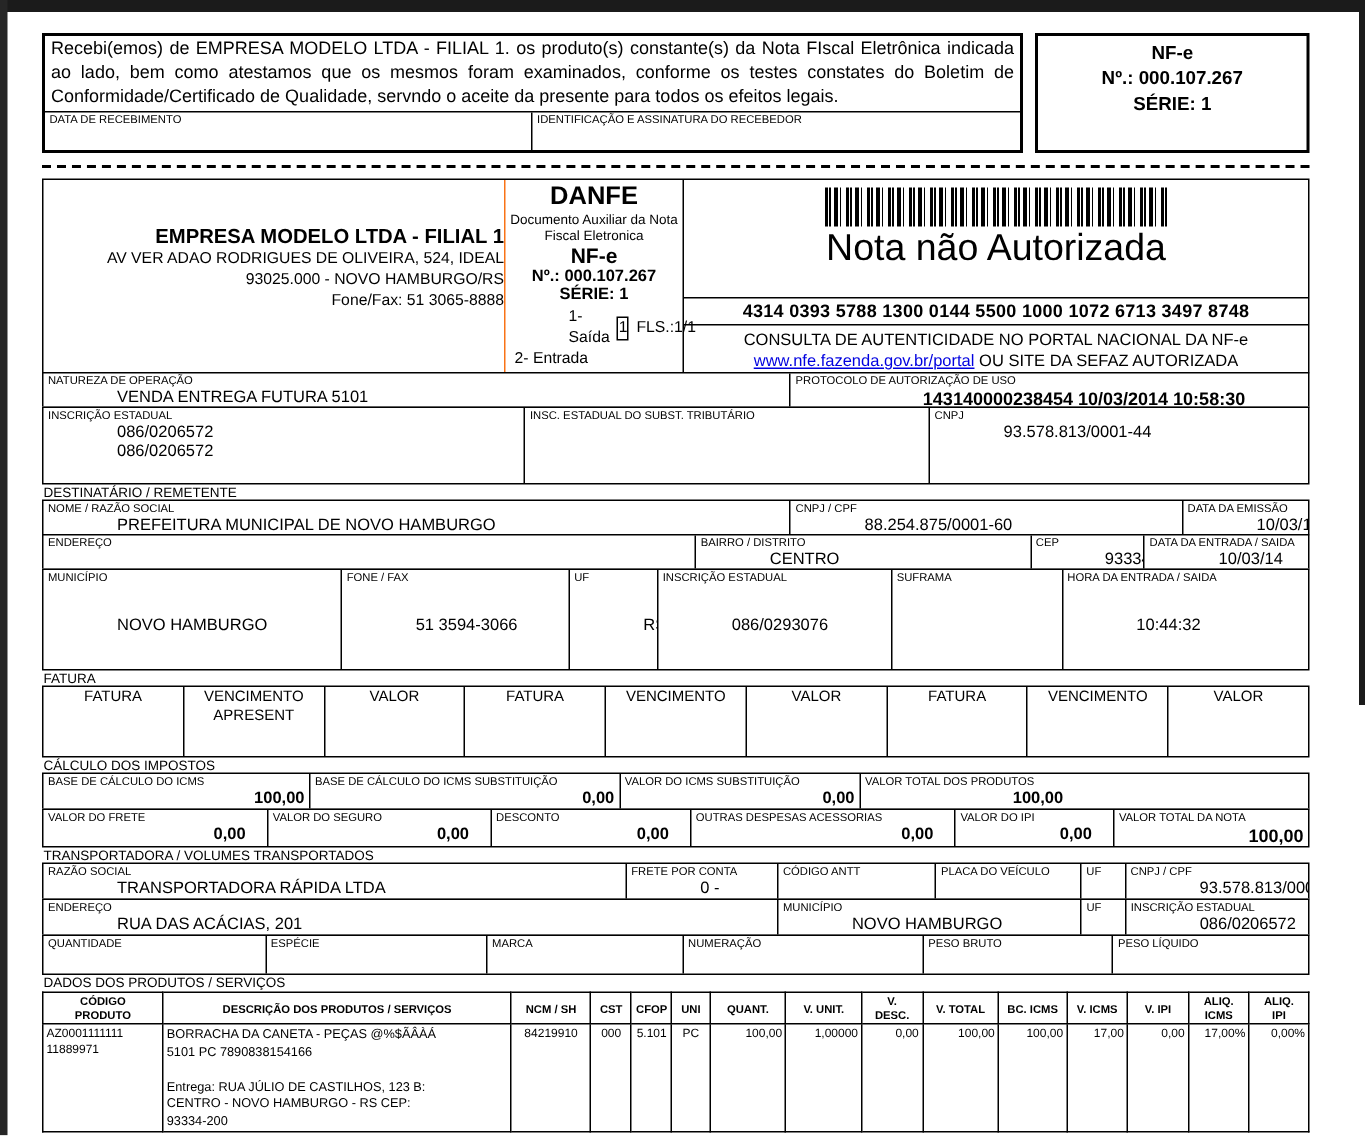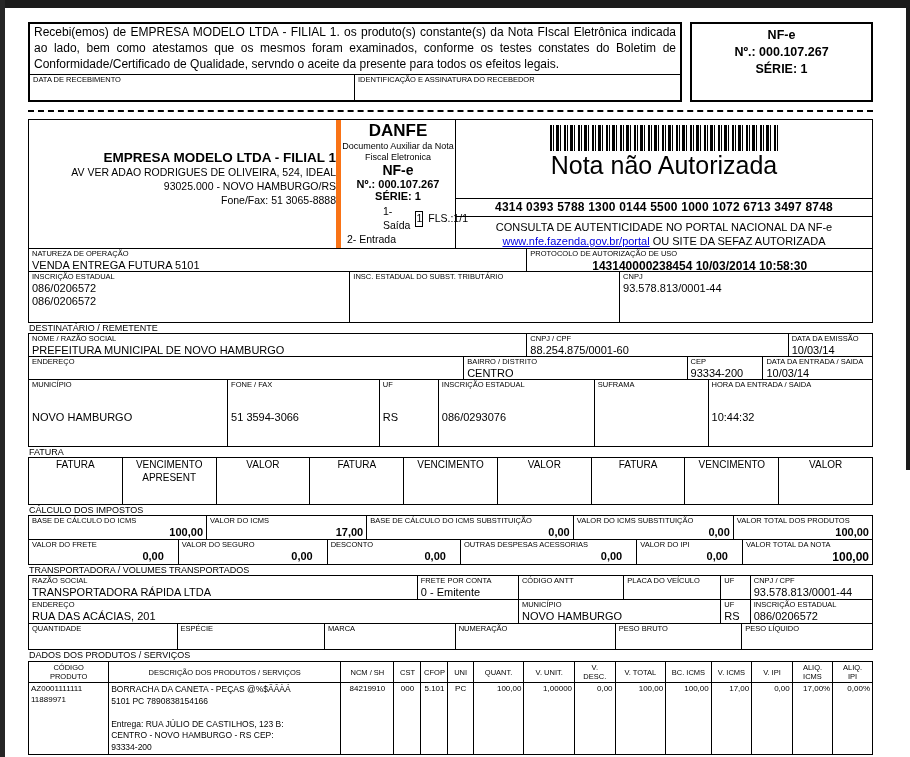--- a/index.html
+++ b/index.html
@@ -21,33 +21,33 @@
   .cell-sign { flex:1; }
   .tlabel { font-size:7.5px; line-height:1.1; }
   .nfe-box { width:183px; border:2px solid #000; text-align:center; font-weight:bold; font-size:12.5px; line-height:1.35; padding-top:3px; }
 
   .dashed-sep { border-top:2px dashed #000; margin:8px 0 7px 0; }
 
   
   .row { display:flex; border:1px solid #000; margin-top:-1px; background:#fff; }
   .fcell { padding:1px 3px; border-left:1px solid #000; overflow:hidden; }
   .fcell:first-child { border-left:none; }
-  .fvalue { font-size:11px; line-height:1.25; }
+  .fvalue { font-size:11px; line-height:1.25;margin-left:46px; }
   .fvalue.bold { font-weight:bold; }
   .fvalue.right { text-align:right; }
   .fvalue.center { text-align:center; }
   .ml { white-space:pre-line; }
   .sec-label { font-size:9px; line-height:11px; height:11px; padding-left:1px; }
 
   
   .header-block { border:1px solid #000; display:flex; height:130px; }
   .emit-col { width:307px; text-align:right; padding-top:30px; }
   .emit-name { font-weight:bold; font-size:13.5px; margin-bottom:1px; }
   .emit-addr { font-size:10.5px; line-height:1.3; }
-  .danfe-col { width:120px; border-left:5px solid #f97316; border-right:1px solid #000; text-align:center; padding-top:2px; }
+  .danfe-col { width:120px; border-left:1px solid #f97316; border-right:1px solid #000; text-align:center; padding-top:2px; }
   .danfe-title { font-weight:bold; font-size:17px; line-height:1.05; }
   .danfe-sub { font-size:9px; line-height:1.15; margin:1px 0; }
   .danfe-nfe { font-weight:bold; font-size:14px; line-height:1.1; }
   .danfe-num { font-weight:bold; font-size:11px; }
   .danfe-serie { font-weight:bold; font-size:11px; margin-bottom:3px; }
   .danfe-tipo { text-align:left; padding-left:6px; font-size:10.5px; line-height:1.3; }
   .tipo-line1 { display:flex; align-items:center; gap:5px;margin-left:36px; }
   .tipo-box { display:inline-block; width:26px; border:1px solid #000; text-align:center; font-size:10.5px; }
   .auth-col { flex:1; display:flex; flex-direction:column; }
   .auth-top { text-align:center; padding-top:5px; border-bottom:1px solid #000; flex:1; }
@@ -60,21 +60,21 @@
   .auth-consulta a { color:#0000e0; }
 
   
   .fatura-table { display:flex; border:1px solid #000; height:48px; margin-top:-1px; }
   .fatura-cell { flex:1; border-left:1px solid #000; text-align:center; font-size:10px; padding-top:1px; white-space:pre-line; line-height:1.25; }
   .fatura-cell:first-child { border-left:none; }
 
   
   table.prod { width:100%; border-collapse:collapse; margin-top:0; }
   table.prod th, table.prod td { border:1px solid #000; padding:1px 2px; vertical-align:top; }
-  table.prod th { font-size:7.5px; font-weight:normal; text-align:center; white-space:pre-line; line-height:1.2; vertical-align:middle; }
+  table.prod th { font-size:7.5px; font-weight:bold; text-align:center; white-space:pre-line; line-height:1.2; vertical-align:middle; }
   table.prod td { font-size:8px; line-height:1.35; height:70px; }
   td.num { text-align:right; }
   td.ctr { text-align:center; }
 
   .h24 { height:24px; } .h25 { height:25px; } .h26 { height:26px;gap:11px; } .h27 { height:27px; }
   .h52 { height:52px; } .h68 { height:68px; }
   .vmid { display:flex; flex-direction:column; }
   .vmid .fvalue { margin-top:auto; margin-bottom:auto; }
 </style>
 </head>
@@ -242,24 +242,20 @@
       <div class="fatura-cell">FATURA</div>
       <div class="fatura-cell">VENCIMENTO</div>
       <div class="fatura-cell">VALOR</div>
     </div>
 
     <div class="sec-label">CÁLCULO DOS IMPOSTOS</div>
     <div class="row h25">
       <div class="fcell" style="width:21%">
         <div class="tlabel">BASE DE CÁLCULO DO ICMS</div>
         <div class="fvalue bold right">100,00</div>
-      </div>
-      <div class="fcell" style="width:19%">
-        <div class="tlabel">VALOR DO ICMS</div>
-        <div class="fvalue bold right">17,00</div>
       </div>
       <div class="fcell" style="width:24.5%">
         <div class="tlabel">BASE DE CÁLCULO DO ICMS SUBSTITUIÇÃO</div>
         <div class="fvalue bold right">0,00</div>
       </div>
       <div class="fcell" style="width:19%">
         <div class="tlabel">VALOR DO ICMS SUBSTITUIÇÃO</div>
         <div class="fvalue bold right">0,00</div>
       </div>
       <div class="fcell" style="width:16.5%">

